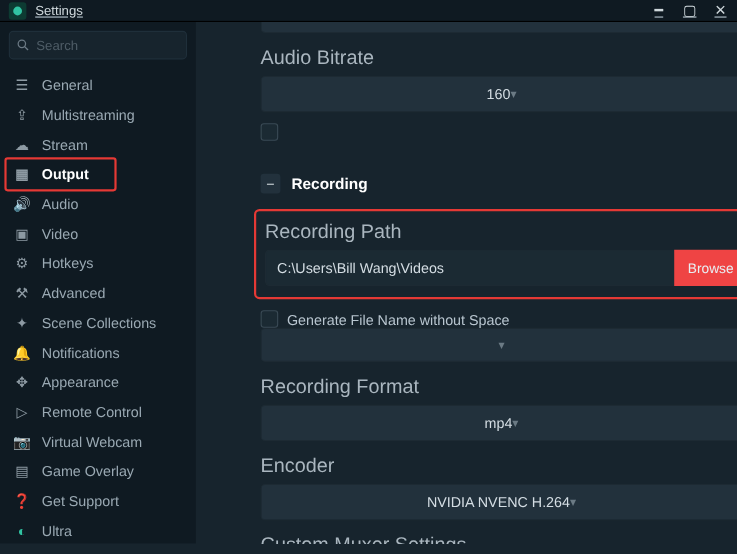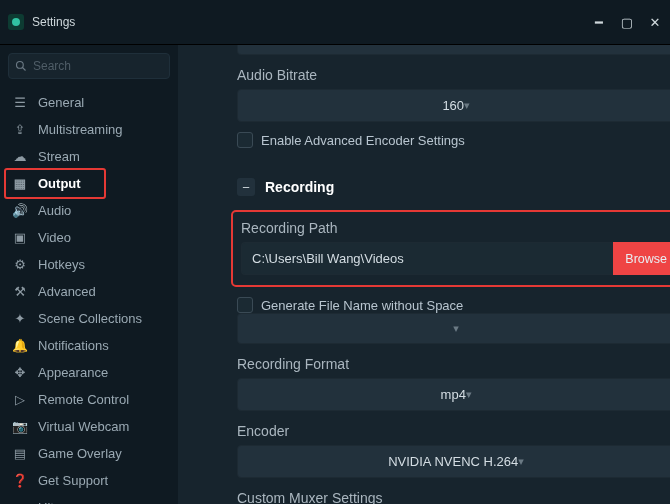--- a/index.html
+++ b/index.html
@@ -1,34 +1,34 @@
 <!DOCTYPE html>
 <html><head>
 <meta charset="utf-8">
 <style>
   * { box-sizing: border-box; margin: 0; padding: 0; font-family: "Segoe UI", Arial, sans-serif; }
   body { background: #17242d; color: #b8c5cf; width: 670px; height: 504px; overflow: hidden; font-size: 13px; }
-  .titlebar { height: 45px; background: #0f1a22; display: flex; align-items: center; padding: 0 8px; border-bottom: 1px solid #000; }
+  .titlebar { height: 20px; background: #0f1a22; display: flex; align-items: center; padding: 0 8px; border-bottom: 1px solid #000; text-decoration: underline; }
   .titlebar .app-icon { width: 16px; height: 16px; background:#0d3b32; border-radius:3px; display:flex; align-items:center; justify-content:center; margin-right:8px; }
   .titlebar .app-icon svg { width:10px; height:10px; }
   .titlebar .title { color:#cfd8dc; font-size:12px; flex:1; }
   .win-btns { display:flex; gap:14px; color:#cfd8dc; }
   .win-btn { width:14px; text-align:center; cursor:pointer; }
   .layout { display:flex; height:474px;gap:43px; }
   .sidebar { width:178px; background:#0f1a22; padding:8px 0; overflow:hidden; }
   .search { margin:0 8px 10px 8px; background:#17242d; border:1px solid #1f2f3a; border-radius:4px; height:26px; display:flex; align-items:center; padding:0 6px; color:#556; }
   .search svg { width:12px; height:12px; fill:#6c7a85; margin-right:6px; }
   .search span { font-size:12px; color:#4f5d67; }
   .nav-item { display:flex; align-items:center; padding:6px 12px; gap:10px; color:#9aa9b3; cursor:pointer; }
   .nav-item .nav-icon { width:16px; text-align:center; font-size:13px; color:#8d9aa3; }
   .nav-item.active { color:#fff; font-weight:600; }
   .hl-output { position:relative; }
   .hl-output::after { content:""; position:absolute; left:4px; right:72px; top:-2px; bottom:-2px; border:2px solid #e53935; border-radius:3px; pointer-events:none; }
   .main { flex:1; background:#17242d; padding:0 10px 10px 16px; overflow:auto; }
-  .field-label { font-size:14px; color:#aab6bf; margin:12px 0 6px 0; }
+  .field-label { font-size:18px; color:#aab6bf; margin:12px 0 6px 0; }
   .select, .text-input { background:#22313c; border:1px solid #1d2a33; border-radius:4px; padding:8px 10px; color:#d4dde3; font-size:13px; display:flex; align-items:center; justify-content:center; cursor:pointer; width:438px; }
   .chev { font-size:11px; color:#6b7a84; }
   .check-row { display:flex; align-items:center; gap:8px; margin-top:10px; }
   .checkbox { width:16px; height:16px; border:1px solid #3a4a55; border-radius:3px; background:#1b2a33; cursor:pointer; }
   .section-hdr { display:flex; align-items:center; gap:10px; margin:30px 0 14px 0; }
   .collapse-btn { width:18px; height:18px; background:#22313c; border-radius:3px; display:flex; align-items:center; justify-content:center; color:#cfd8dc; font-size:13px; cursor:pointer; }
   .section-title { color:#fff; font-size:14px; font-weight:600; }
   .path-row { display:flex; width:438px; }
   .path-input { flex:1; background:#1b2a33; border:1px solid #1d2a33; border-right:none; border-radius:4px 0 0 4px; padding:8px 10px; color:#d4dde3; font-size:13px; }
   .browse-btn { background:#ef4444; color:#e8eef2; padding:8px 12px; font-size:12.5px; border-radius:0 4px 4px 0; cursor:pointer; display:flex; align-items:center; }
@@ -133,21 +133,20 @@
     <div style="height:10px; width:438px; background:#22313c; border:1px solid #1d2a33; border-top:none; border-radius:0 0 4px 4px;"></div>
 
     <div class="field-label">Audio Bitrate</div>
     <div class="select">
       <span>160</span>
       <span class="chev">▾</span>
     </div>
 
     <div class="check-row">
       <span class="checkbox"></span>
-      <span>Enable Advanced Encoder Settings</span>
     </div>
 
     <div class="section-hdr">
       <span class="collapse-btn">−</span>
       <span class="section-title">Recording</span>
     </div>
 
     <div class="rec-box">
       <div class="field-label">Recording Path</div>
       <div class="path-row">

